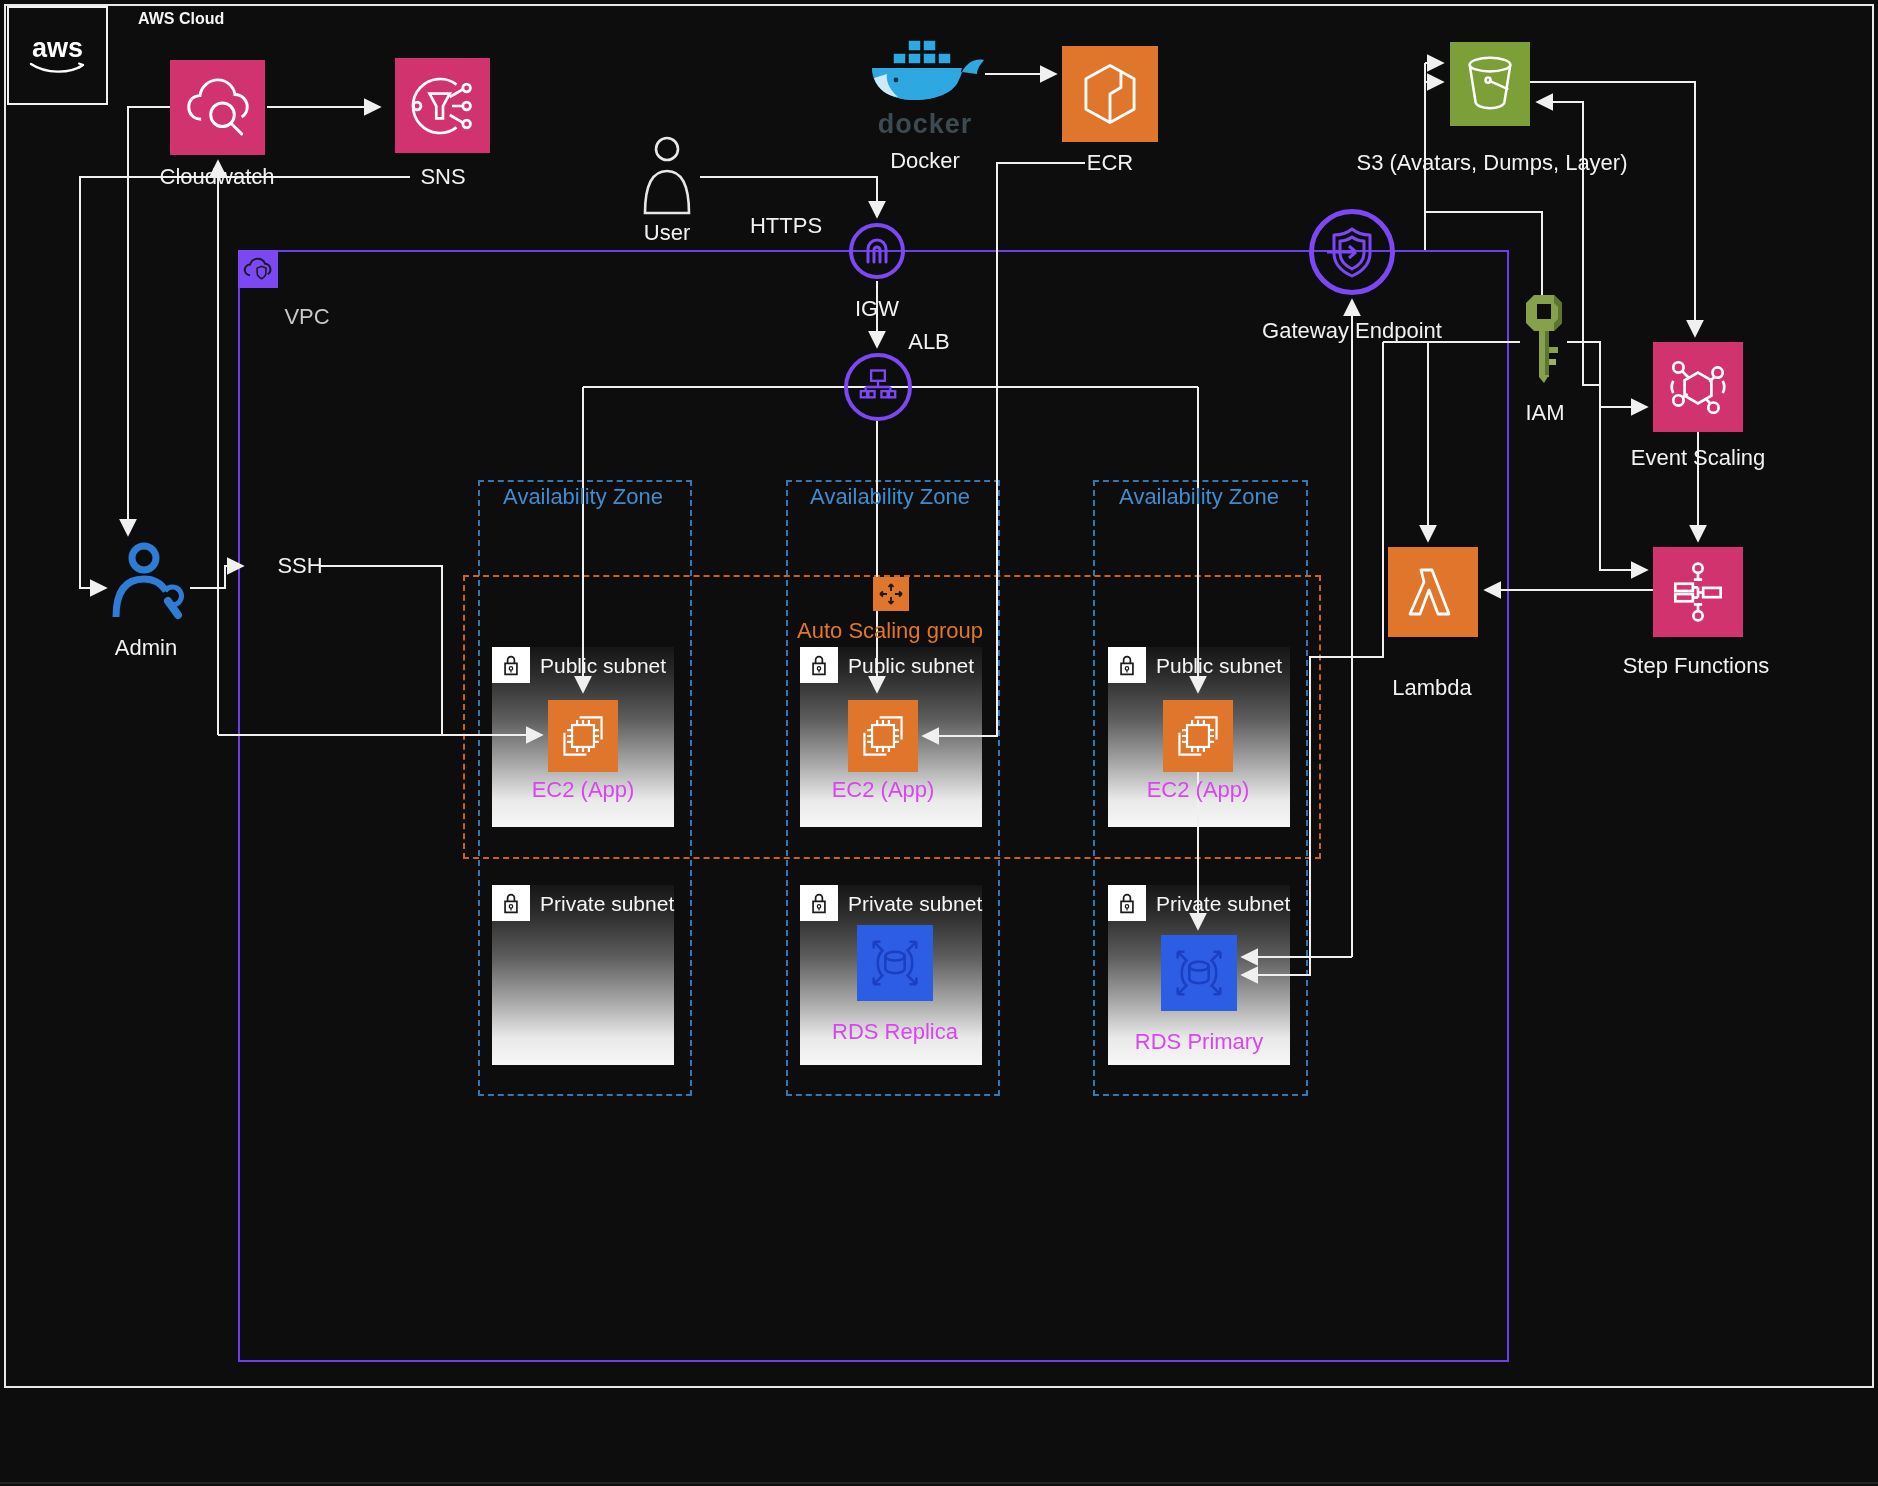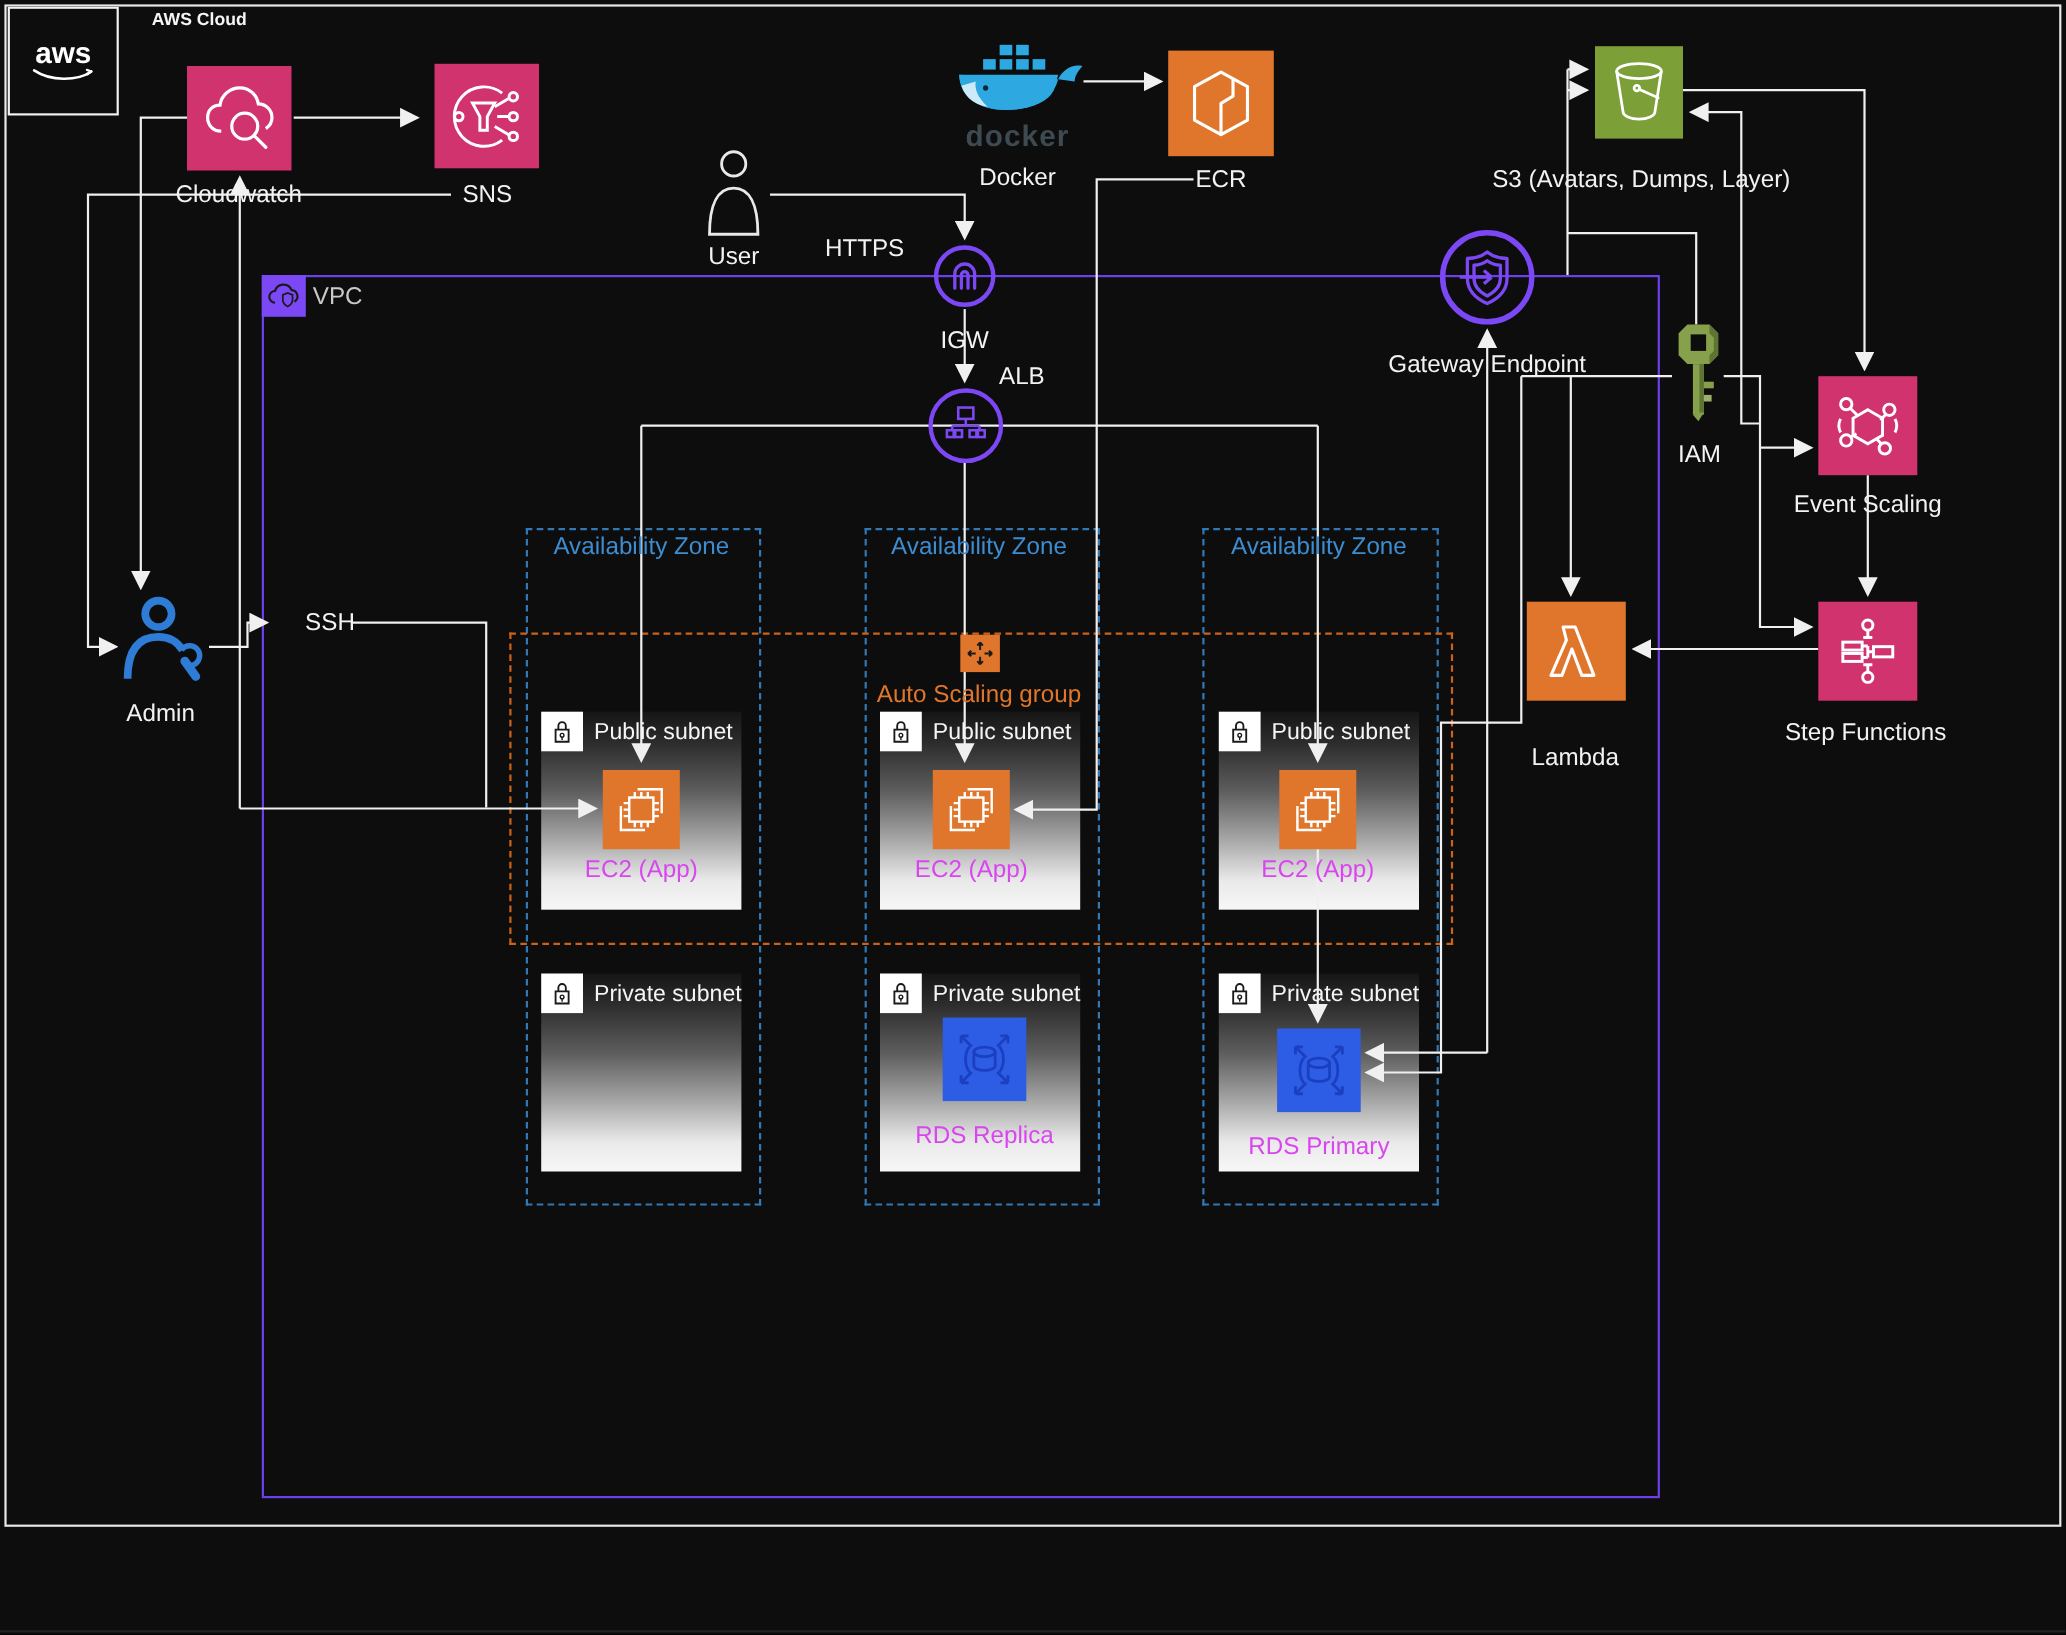--- a/index.html
+++ b/index.html
@@ -30,21 +30,21 @@
   
   .subnet{width:182px;height:180px;z-index:1;
     background:linear-gradient(180deg,#161616 0%,#2b2b2b 15%,#5d5d5d 40%,#a8a8a8 65%,#e9e9e9 85%,#f7f7f7 100%);}
   .lockbadge{width:38px;height:36px;background:#fff;display:flex;align-items:center;justify-content:center;z-index:3;}
   .subnet-lbl{color:#f5f5f5;font-size:21px;z-index:3;white-space:nowrap;}
   
   .lbl{color:#f2f2f2;font-size:22px;white-space:nowrap;transform:translate(-50%,-50%);z-index:3;text-align:center;}
   .lbl.dark{color:#d946ef;}
   .lbl.blue{color:#3e8cd0;}
   .lbl.orange{color:#e0762b;}
-  .lbl.gray{color:#c9c9c9;}
+  .lbl.gray{color:#c9c9c9;margin-top:48px;}
   .lbl.docker-word{color:#3e4a52;font-weight:bold;font-size:27px;letter-spacing:1px;}
   
   .ibox{display:flex;align-items:center;justify-content:center;z-index:3;}
   .pink{background:#d0336e;}
   .orange-bg{background:#e0762b;}
   .green-bg{background:#7c9f38;}
   .blue-bg{background:#2d5ce5;}
   .circ{border-radius:50%;background:transparent;z-index:3;display:flex;align-items:center;justify-content:center;}
   .circ.igw{border:4px solid #7c48f5;}
   .circ.alb{border:4px solid #7c48f5;}

